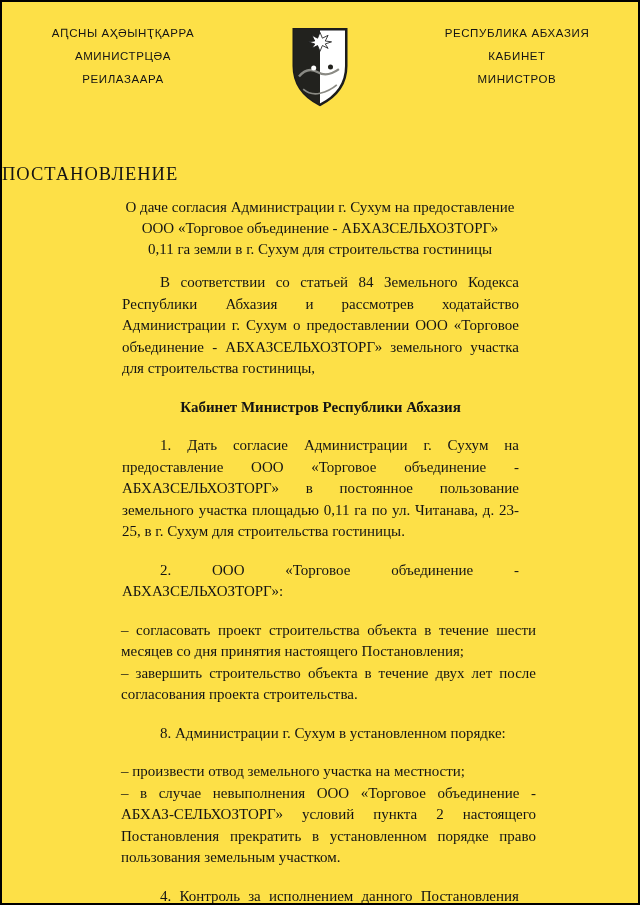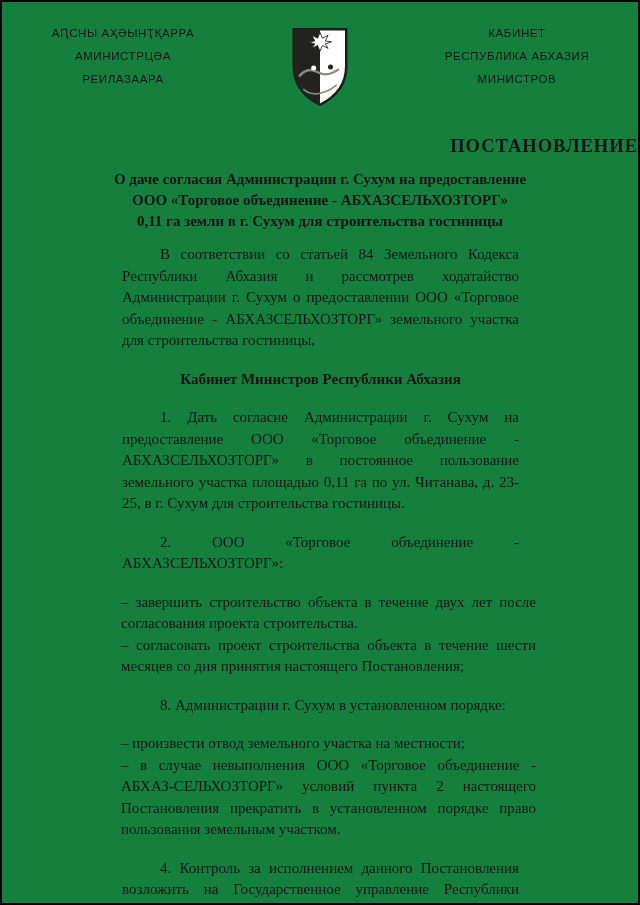--- a/index.html
+++ b/index.html
@@ -1,28 +1,28 @@
 <!DOCTYPE html>
 <html lang="ru"><head>
 <meta charset="utf-8">
 <style>
   html,body{margin:0;padding:0;background:#fff;}
   .page{
     width:640px;height:905px;box-sizing:border-box;position:relative;
-    background:#15803d;border:2px solid #000;overflow:hidden;
+    background:#fde047;border:2px solid #000;overflow:hidden;
     font-family:"Liberation Serif", serif;color:#141414;
   }
   
   .header{display:flex;justify-content:space-between;align-items:flex-start;padding:20px 26px 0 26px;}
   .hcol{width:190px;text-align:center;font-family:"Liberation Sans", sans-serif;
         font-size:11.5px;line-height:23px;letter-spacing:.6px;font-weight:500;}
   .emblem{width:64px;height:84px;margin-top:2px;flex:0 0 auto;}
   
-  .title{margin-top:28px;text-align:right;font-weight:bold;font-size:18.5px;letter-spacing:1px;}
-  .subtitle{margin-top:12px;text-align:center;font-weight:bold;font-size:15px;line-height:21px;padding:0 70px;}
+  .title{margin-top:56px;text-align:left;font-weight:normal;font-size:18.5px;letter-spacing:1px;}
+  .subtitle{margin-top:12px;text-align:center;font-weight:normal;font-size:15px;line-height:21px;padding:0 70px;}
   
   .body{margin:10px 102px 0 103px;font-size:15px;line-height:21.5px;text-align:justify;}
   .body p{margin:17px;text-indent:38px;}
   .center-bold{text-align:center;font-weight:bold;text-indent:0 !important;}
   .sp-md{margin-top:12px !important;}
   .sub-item{margin-left:16px;text-align:justify;}
 </style>
 </head>
 <body>
 
@@ -39,43 +39,43 @@
       <path d="M30 77 C14 69 5 57 5 40 L5 5 L55 5 L55 40 C55 57 46 69 30 77 Z" fill="#ffffff" stroke="#1c1c1c" stroke-width="2.4"></path>
       <path d="M30 77 C14 69 5 57 5 40 L5 5 L30 5 L30 77 Z" fill="#22221e"></path>
       <polygon points="30,8 32.3,13.5 37.7,10.8 35,16.2 41,17 35,19 37.7,23.2 32.3,20.5 30,26 27.7,20.5 22.3,23.2 25,19 19,17 25,16.2 22.3,10.8 27.7,13.5" fill="#ffffff" stroke="#1c1c1c" stroke-width="0.8"></polygon>
       <path d="M10 50 q8 -10 18 -4 q9 5 20 -3" fill="none" stroke="#8a8a84" stroke-width="2.2"></path>
       <circle cx="24" cy="42" r="2.4" fill="#ffffff"></circle>
       <circle cx="40" cy="41" r="2.4" fill="#22221e"></circle>
       <path d="M14 62 q7 6 16 4 q9 -2 16 -8" fill="none" stroke="#8a8a84" stroke-width="1.6"></path>
     </svg>
 
     <div class="hcol">
+      <div>РЕСПУБЛИКА АБХАЗИЯ</div>
       <div>КАБИНЕТ</div>
-      <div>РЕСПУБЛИКА АБХАЗИЯ</div>
       <div>МИНИСТРОВ</div>
     </div>
   </div>
 
   <div class="title">ПОСТАНОВЛЕНИЕ</div>
   <div class="subtitle">
     <div>О даче согласия Администрации г. Сухум на предоставление</div>
     <div>ООО «Торговое объединение - АБХАЗСЕЛЬХОЗТОРГ»</div>
     <div>0,11 га земли в г. Сухум для строительства гостиницы</div>
   </div>
 
   <div class="body">
     <p class="sp-md">В соответствии со статьей 84 Земельного Кодекса Республики Абхазия и рассмотрев ходатайство Администрации г. Сухум о предоставлении ООО «Торговое объединение - АБХАЗСЕЛЬХОЗТОРГ» земельного участка для строительства гостиницы,</p>
 
     <p class="center-bold sp-md">Кабинет Министров Республики Абхазия</p>
 
     <p class="sp-md">1. Дать согласие Администрации г. Сухум на предоставление ООО «Торговое объединение - АБХАЗСЕЛЬХОЗТОРГ» в постоянное пользование земельного участка площадью 0,11 га по ул. Читанава, д. 23-25, в г. Сухум для строительства гостиницы.</p>
 
     <p>2. ООО «Торговое объединение - АБХАЗСЕЛЬХОЗТОРГ»:</p>
+    <div class="sub-item">– согласовать проект строительства объекта в течение шести месяцев со дня принятия настоящего Постановления;</div>
     <div class="sub-item">– завершить строительство объекта в течение двух лет после согласования проекта строительства.</div>
-    <div class="sub-item">– согласовать проект строительства объекта в течение шести месяцев со дня принятия настоящего Постановления;</div>
 
     <p>8. Администрации г. Сухум в установленном порядке:</p>
     <div class="sub-item">– произвести отвод земельного участка на местности;</div>
     <div class="sub-item">– в случае невыполнения ООО «Торговое объединение - АБХАЗ-СЕЛЬХОЗТОРГ» условий пункта 2 настоящего Постановления прекратить в установленном порядке право пользования земельным участком.</div>
 
     <p>4. Контроль за исполнением данного Постановления возложить на Государственное управление Республики Абхазия по землепользованию и кадастру, Государственное управление Республики Абхазия по строительству и архитектуре.</p>
   </div>
 
 </div>
 

